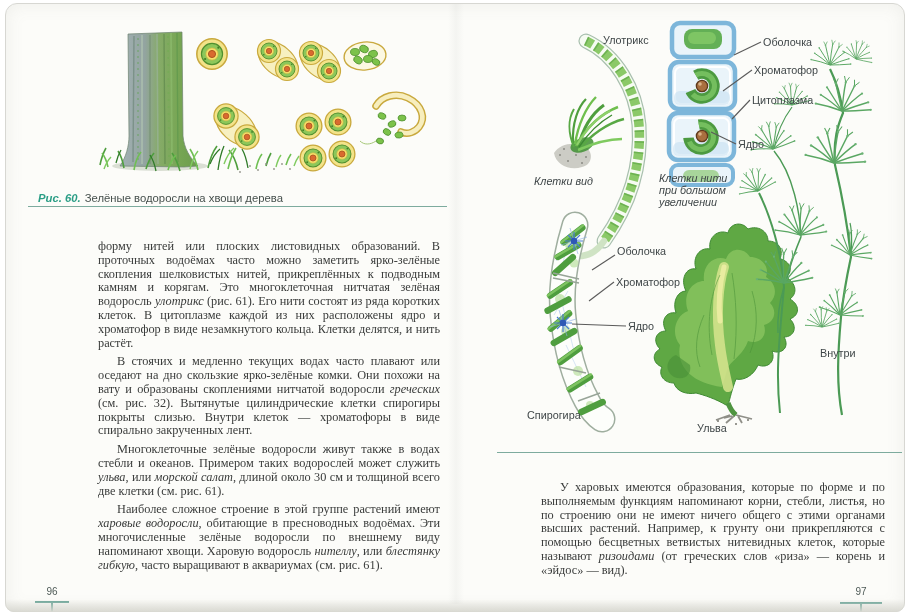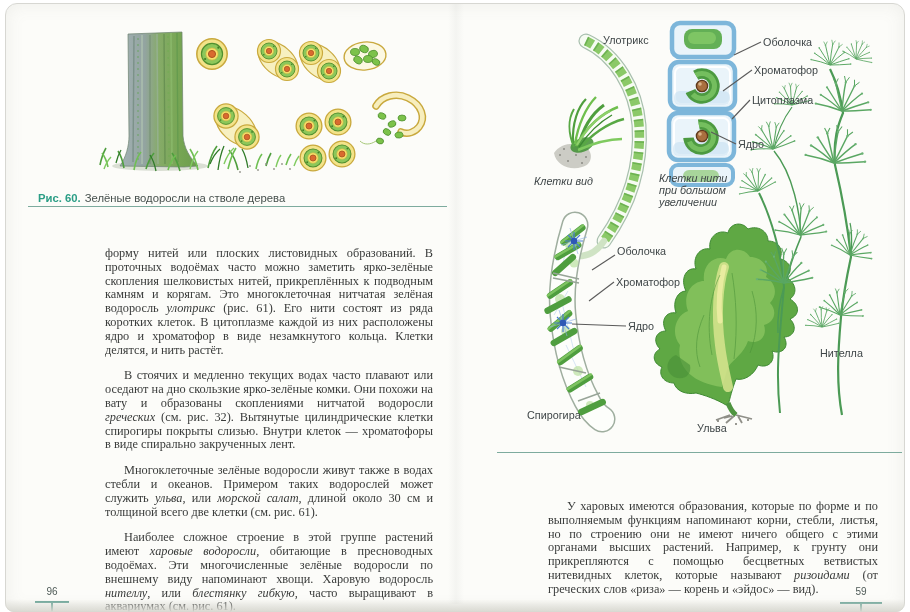--- a/index.html
+++ b/index.html
@@ -7,25 +7,25 @@
        font-family:"Liberation Sans", sans-serif;}
   #root{position:absolute;inset:0;}
   .book{position:absolute;left:5px;top:3px;right:5px;bottom:0;
         background:#fcfcf9;border:1px solid #d7d7d2;border-radius:12px 12px 9px 9px;
         box-shadow:inset 0 0 18px rgba(120,120,110,.10);}
   .bottom-edge{position:absolute;left:5px;right:5px;bottom:0;height:13px;
         background:linear-gradient(rgba(220,220,214,0), #d9d9d2);border-radius:0 0 9px 9px;}
   .spine{position:absolute;left:448px;top:4px;width:16px;height:600px;
         background:linear-gradient(to right, rgba(0,0,0,0), rgba(90,100,95,.05), rgba(0,0,0,0));}
   .caption{position:absolute;font-size:11.3px;line-height:13px;color:#46504d;white-space:nowrap;}
-  .cap-label{color:#2b9e86;font-weight:bold;margin-right:4px;margin-top:24px;}
+  .cap-label{color:#2b9e86;font-weight:bold;font-style:italic;margin-right:4px;margin-top:24px;}
   .rule{position:absolute;height:1px;background:#7dab9e;}
   .bodytext{position:absolute;font-family:"Liberation Serif", serif;
             font-size:12.3px;line-height:13.8px;color:#393b3a;}
-  .bodytext p{margin:12px;text-align:justify;}
+  .bodytext p{margin:5px;text-align:justify;}
   .bodytext p.ind{text-indent:19px;}
   .bodytext .it{font-style:italic;}
   .pgnum{position:absolute;font-size:10px;color:#4e5a57;text-align:center;}
   .pgrule{position:absolute;height:1.5px;background:#63a194;}
   .pgtick{position:absolute;width:1.5px;background:#63a194;}
   #fig61{position:absolute;left:490px;top:15px;width:415px;height:425px;}
   #fig61 svg{position:absolute;left:0;top:0;}
   .flabel{position:absolute;font-size:10.8px;line-height:12px;color:#3f4648;white-space:nowrap;}
   .fitalic{font-style:italic;}
   .fwrap{white-space:normal;font-style:italic;}
@@ -154,21 +154,21 @@
           <ellipse cx="297" cy="118" rx="4" ry="3" transform="rotate(30 297 118)"></ellipse>
           <ellipse cx="309" cy="121" rx="4" ry="3" transform="rotate(-10 309 121)"></ellipse>
           <ellipse cx="290" cy="127" rx="3.6" ry="2.8" transform="rotate(15 290 127)"></ellipse>
         </g>
         <path d="M286,127 C280,131 274,131 270,127" fill="none" stroke="#9cc26a" stroke-width="0.9"></path>
       </g>
     </g>
   </svg>
 
   <div class="caption" style="left:38px;top:192px;">
-    <span class="cap-label">Рис. 60.</span><span class="cap-text">Зелёные водоросли на стволе дерева</span>
+    <span class="cap-label">Рис. 60.</span><span class="cap-text">Зелёные водоросли на хвощи дерева</span>
   </div>
   <div class="rule" style="left:28px;top:206px;width:419px;"></div>
 
   <div id="left-text" class="bodytext" style="left:93px;top:235px;width:352px;">
       <p><span>форму нитей или плоских листовидных образований. В проточных водоёмах часто можно заметить ярко-зелёные скопления шелковистых нитей, прикреплённых к подводным камням и корягам. Это многоклеточная нитчатая зелёная водоросль </span><span class="it">улотрикс</span><span> (рис. 61). Его нити состоят из ряда коротких клеток. В цитоплазме каждой из них расположены ядро и хроматофор в виде незамкнутого кольца. Клетки делятся, и нить растёт.</span></p>
       <p class="ind"><span>В стоячих и медленно текущих водах часто плавают или оседают на дно скользкие ярко-зелёные комки. Они похожи на вату и образованы скоплениями нитчатой водоросли </span><span class="it">греческих</span><span> (см. рис. 32). Вытянутые цилиндрические клетки спирогиры покрыты слизью. Внутри клеток — хроматофоры в виде спирально закрученных лент.</span></p>
       <p class="ind"><span>Многоклеточные зелёные водоросли живут также в водах стебли и океанов. Примером таких водорослей может служить </span><span class="it">ульва</span><span>, или </span><span class="it">морской салат</span><span>, длиной около 30 см и толщиной всего две клетки (см. рис. 61).</span></p>
       <p class="ind"><span>Наиболее сложное строение в этой группе растений имеют </span><span class="it">харовые водоросли</span><span>, обитающие в пресноводных водоёмах. Эти многочисленные зелёные водоросли по внешнему виду напоминают хвощи. Харовую водоросль </span><span class="it">нителлу</span><span>, или </span><span class="it">блестянку гибкую</span><span>, часто выращивают в аквариумах (см. рис. 61).</span></p>
     </div>
 
@@ -386,27 +386,27 @@
     <span class="flabel" style="left:264px;top:49px;">Хроматофор</span>
     <span class="flabel" style="left:262px;top:79px;">Цитоплазма</span>
     <span class="flabel" style="left:248px;top:123px;">Ядро</span>
     <span class="flabel fitalic" style="left:44px;top:160px;">Клетки вид</span>
     <span class="flabel fitalic fwrap" style="left:169px;top:157px;width:72px;">Клетки нити при большом увеличении</span>
     <span class="flabel" style="left:127px;top:230px;">Оболочка</span>
     <span class="flabel" style="left:126px;top:261px;">Хроматофор</span>
     <span class="flabel" style="left:138px;top:305px;">Ядро</span>
     <span class="flabel" style="left:37px;top:394px;">Спирогира</span>
     <span class="flabel" style="left:207px;top:407px;">Ульва</span>
-    <span class="flabel" style="left:330px;top:332px;">Нителла</span>
+    <span class="flabel" style="left:330px;top:332px;">Внутри</span>
   </div>
 
   <div class="rule" style="left:497px;top:452px;width:405px;"></div>
 
-  <div id="right-text" class="bodytext" style="left:536px;top:488px;width:354px;">
+  <div id="right-text" class="bodytext" style="left:536px;top:476px;width:354px;">
       <p class="ind"><span>У харовых имеются образования, которые по форме и по выполняемым функциям напоминают корни, стебли, листья, но по строению они не имеют ничего общего с этими органами высших растений. Например, к грунту они прикрепляются с помощью бесцветных ветвистых нитевидных клеток, которые называют </span><span class="it">ризоидами</span><span> (от греческих слов «риза» — корень и «эйдос» — вид).</span></p>
     </div>
 
-  <div class="pgnum" style="left:840px;top:586px;width:42px;">59</div>
+  <div class="pgnum" style="left:840px;top:586px;width:42px;">97</div>
   <div class="pgrule" style="left:840px;top:602px;width:42px;"></div>
   <div class="pgtick" style="left:860px;top:603px;height:9px;"></div>
 
   <div class="bottom-edge"></div>
 </div>
 
 </body></html>

